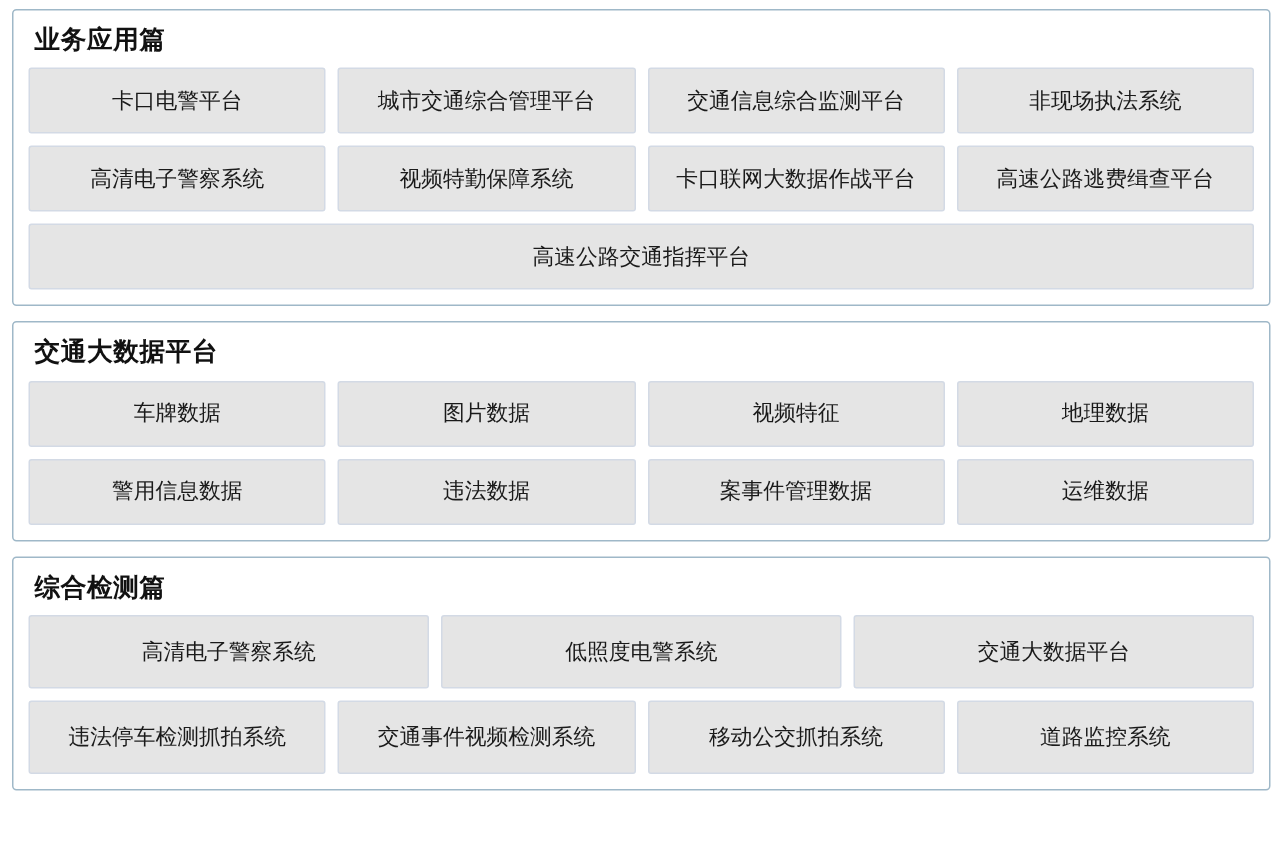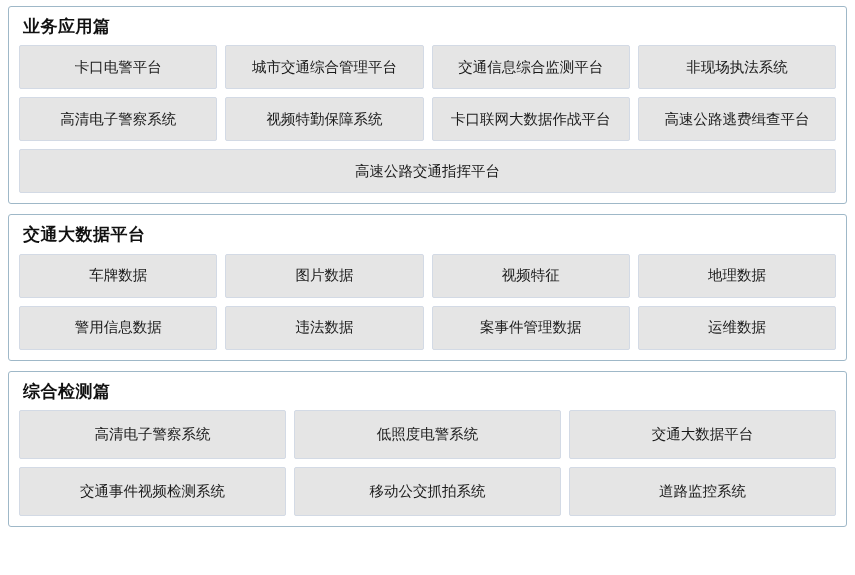--- a/index.html
+++ b/index.html
@@ -107,18 +107,19 @@
       </div>
     </div>
     <div class="section" id="section-2">
       <div class="section-title">综合检测篇</div>
       <div class="row">
         <div class="cell">高清电子警察系统</div>
         <div class="cell">低照度电警系统</div>
         <div class="cell">交通大数据平台</div>
       </div>
       <div class="row">
+        <div class="cell">违法停车检测抓拍系统</div>
         <div class="cell">交通事件视频检测系统</div>
         <div class="cell">移动公交抓拍系统</div>
         <div class="cell">道路监控系统</div>
       </div>
     </div>
   </div>
 
 </body></html>

